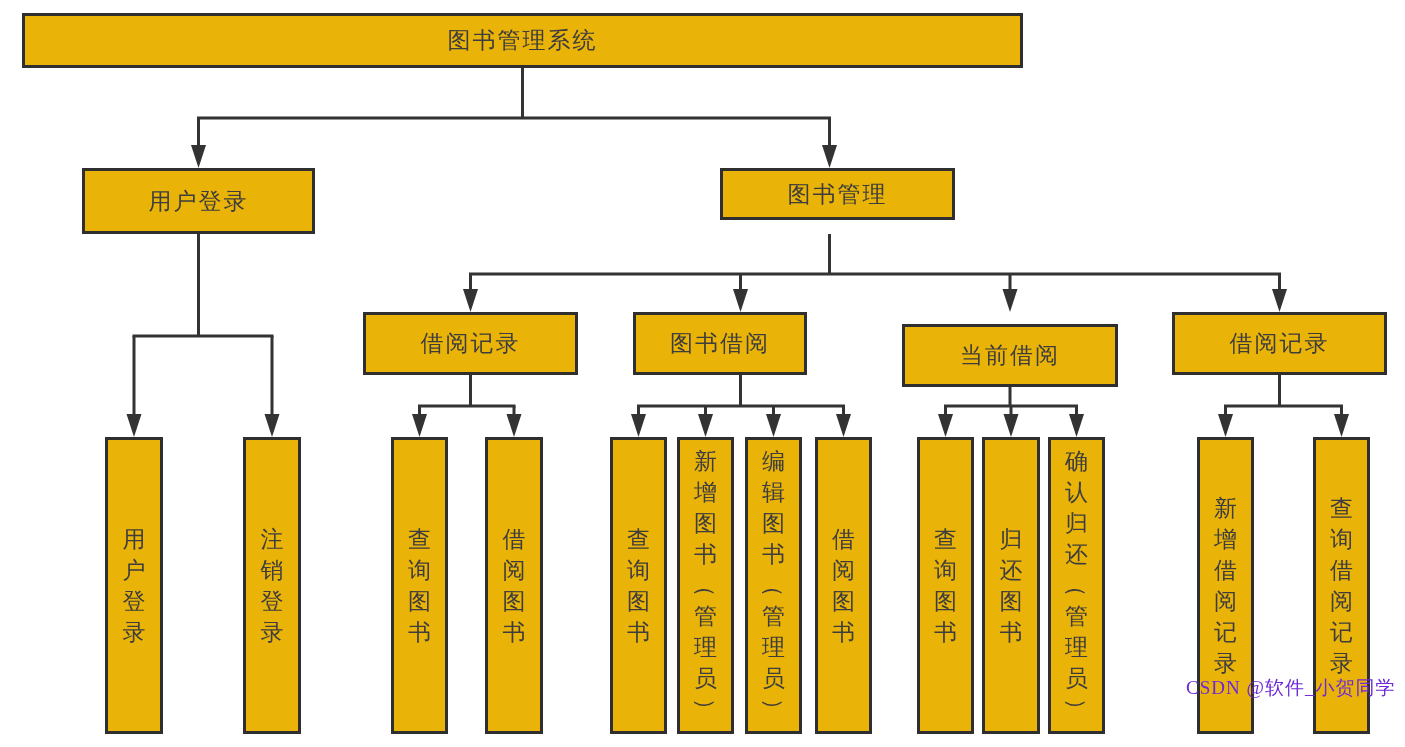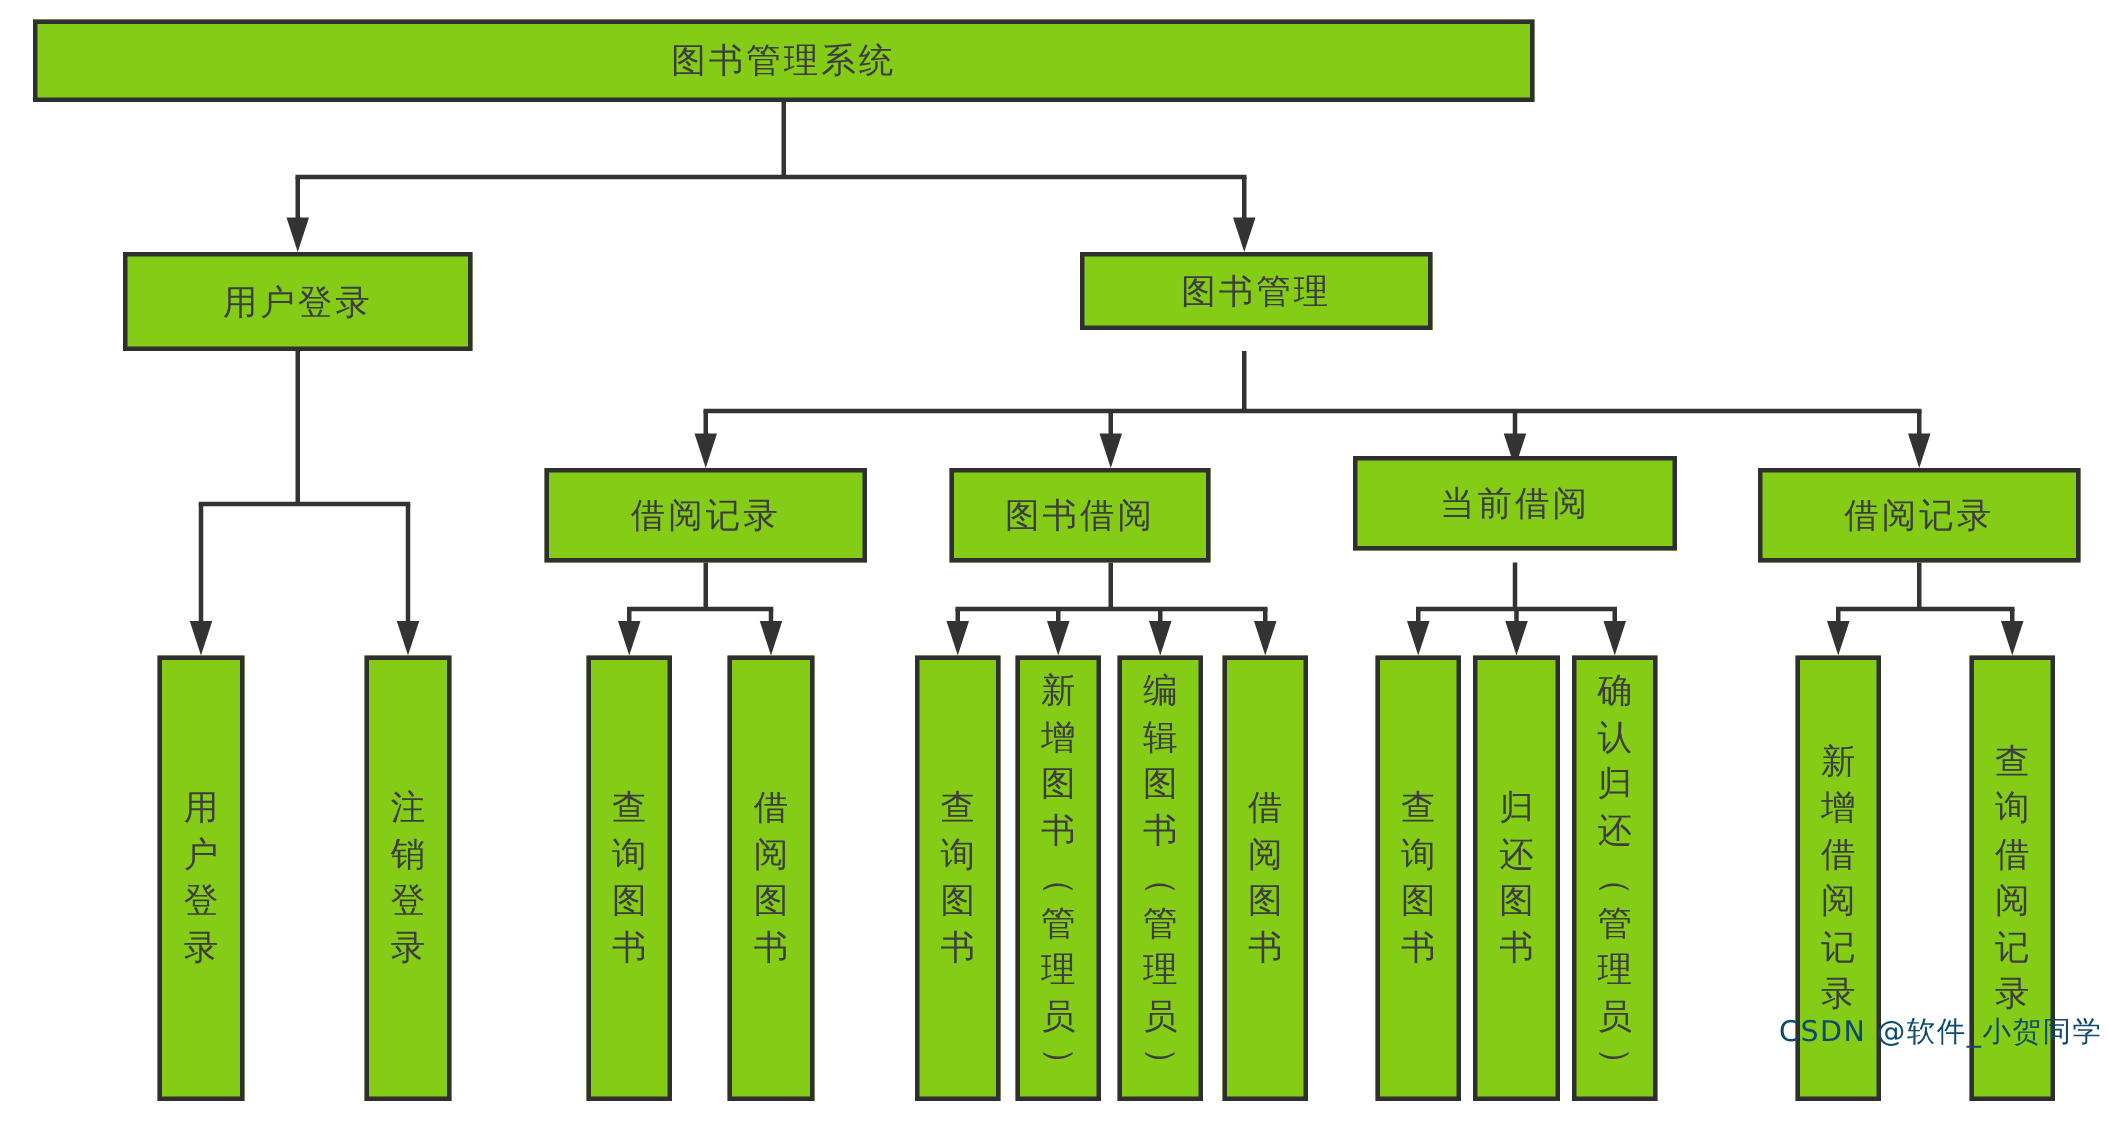--- a/index.html
+++ b/index.html
@@ -9,21 +9,21 @@
     background:#ffffff;
     font-family:"DejaVu Sans", sans-serif;
     overflow:hidden;
   }
   #connectors{
     position:absolute;left:0;top:0;z-index:1;
   }
   .node{
     position:absolute;
     box-sizing:border-box;
-    background:#84cc16;
+    background:#eab308;
     border:3px solid #2f2f2f;
     color:#3d3d3d;
     display:flex;
     align-items:center;
     justify-content:center;
     z-index:2;
   }
   .node.h{
     font-size:23px;
     letter-spacing:2px;
@@ -42,22 +42,23 @@
   .node.v span.rot{
     transform:rotate(90deg);
   }
   .watermark{
     position:absolute;
     z-index:5;
     left:1186px;
     top:675px;
     font-size:19px;
     letter-spacing:1px;
-    color:#0c4a6e;
+    color:#6d28d9;
     white-space:nowrap;
+    font-family:Liberation Serif, serif;
   }
 </style>
 </head>
 <body>
 
 <div class="stage">
 
   <svg id="connectors" width="1405" height="747">
       <g>
         <line x1="522.5" y1="68" x2="522.5" y2="118" stroke="#333333" stroke-width="3"></line>
@@ -127,21 +128,21 @@
       </g>
     </svg>
 
   <div class="node h" style="left:22px;top:13px;width:1001px;height:55px">图书管理系统</div>
 
   <div class="node h" style="left:82px;top:168px;width:233px;height:66px">用户登录</div>
   <div class="node h" style="left:720px;top:168px;width:235px;height:52px">图书管理</div>
 
   <div class="node h" style="left:363px;top:312px;width:215px;height:63px">借阅记录</div>
   <div class="node h" style="left:633px;top:312px;width:174px;height:63px">图书借阅</div>
-  <div class="node h" style="left:902px;top:304px;width:216px;height:63px">当前借阅</div>
+  <div class="node h" style="left:902px;top:324px;width:216px;height:63px">当前借阅</div>
   <div class="node h" style="left:1172px;top:312px;width:215px;height:63px">借阅记录</div>
 
   <div class="node v" style="left:105px;top:437px;width:58px;height:297px">
       <span>用</span>
       <span>户</span>
       <span>登</span>
       <span>录</span>
     </div>
   <div class="node v" style="left:243px;top:437px;width:58px;height:297px">
       <span>注</span>

